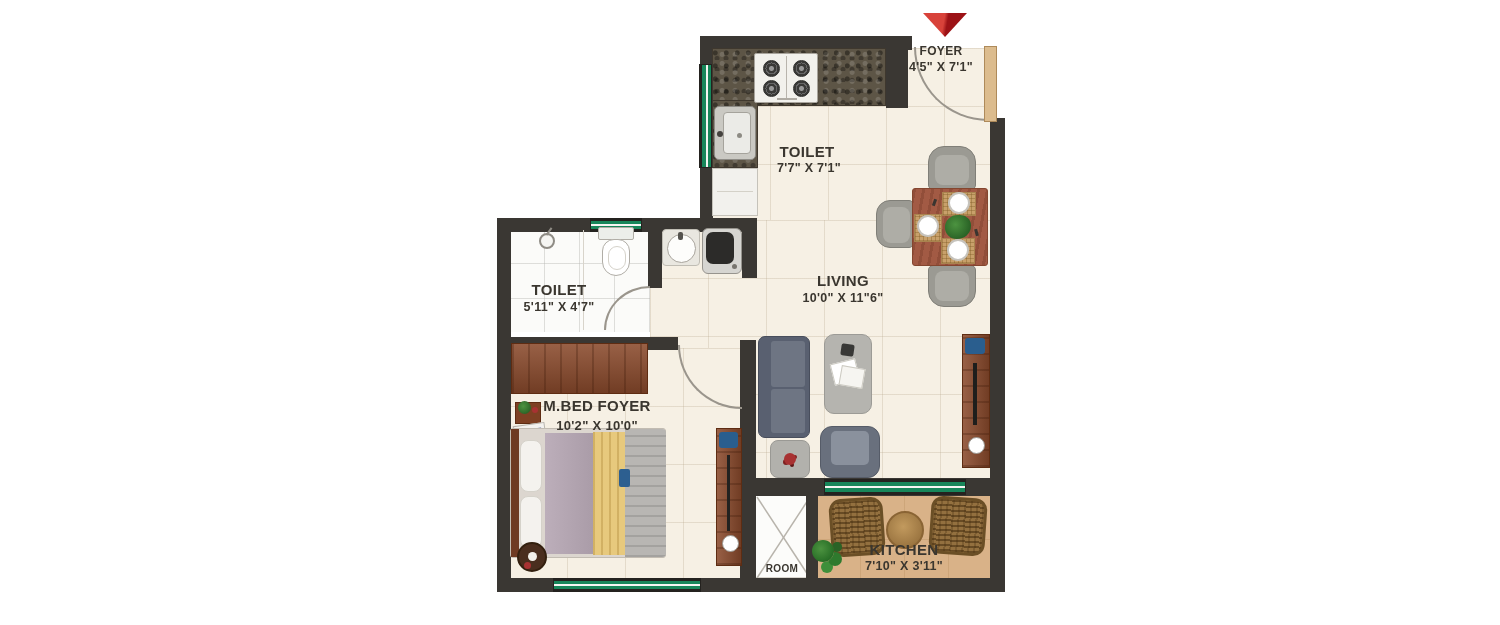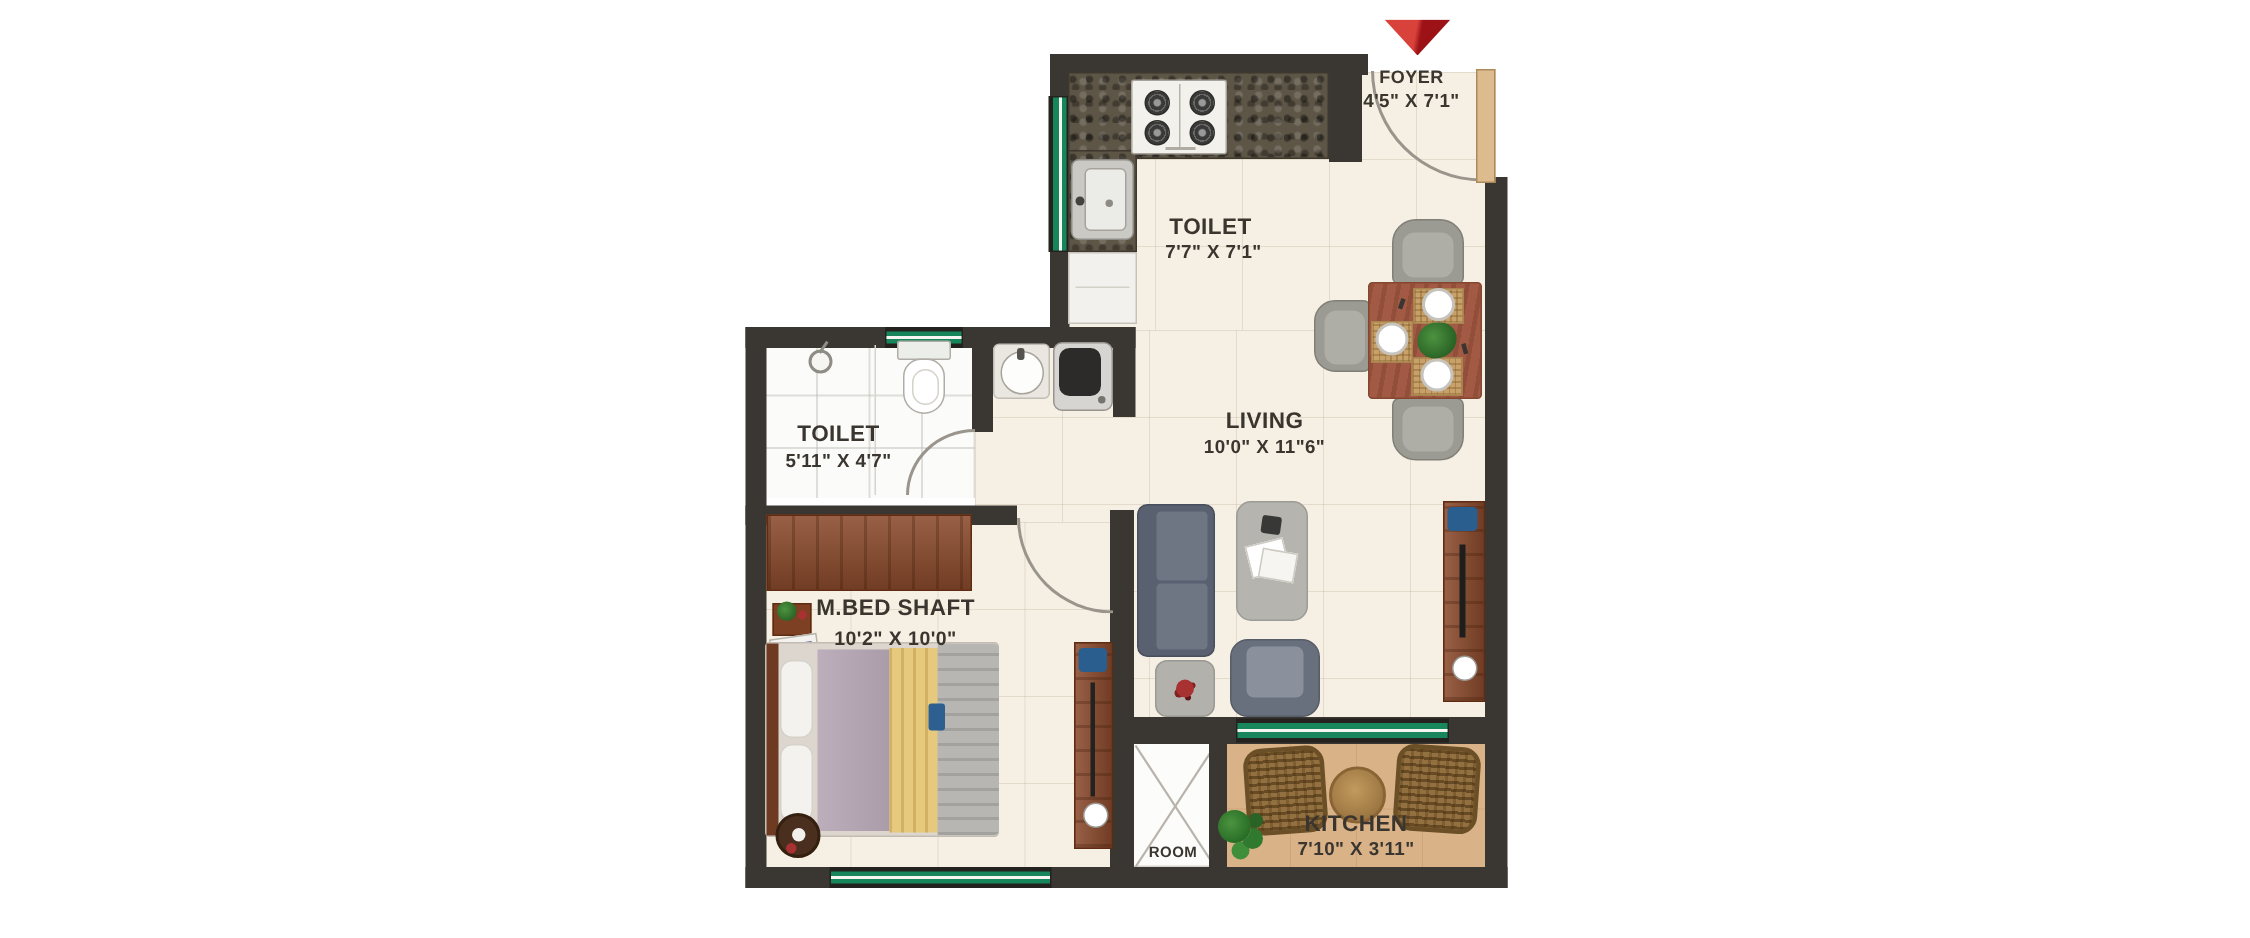--- a/index.html
+++ b/index.html
@@ -238,21 +238,21 @@
 
   <div class="label lname" style="left:727px;top:144px;">TOILET</div>
   <div class="label ldims" style="left:729px;top:162px;">7'7" X 7'1"</div>
 
   <div class="label lname" style="left:479px;top:282px;">TOILET</div>
   <div class="label ldims" style="left:479px;top:301px;">5'11" X 4'7"</div>
 
   <div class="label lname" style="left:763px;top:273px;">LIVING</div>
   <div class="label ldims" style="left:763px;top:292px;">10'0" X 11"6"</div>
 
-  <div class="label lname" style="left:517px;top:398px;">M.BED SHAFT</div>
+  <div class="label lname" style="left:517px;top:398px;">M.BED FOYER</div>
   <div class="label ldims" style="left:517px;top:419px;font-size:13px;">10'2" X 10'0"</div>
 
   <div class="label lname" style="left:824px;top:542px;">KITCHEN</div>
   <div class="label ldims" style="left:824px;top:560px;">7'10" X 3'11"</div>
 
   <div class="label" style="left:751px;top:563px;width:62px;font-size:10px;">ROOM</div>
 
 </div>
 
 </body></html>

